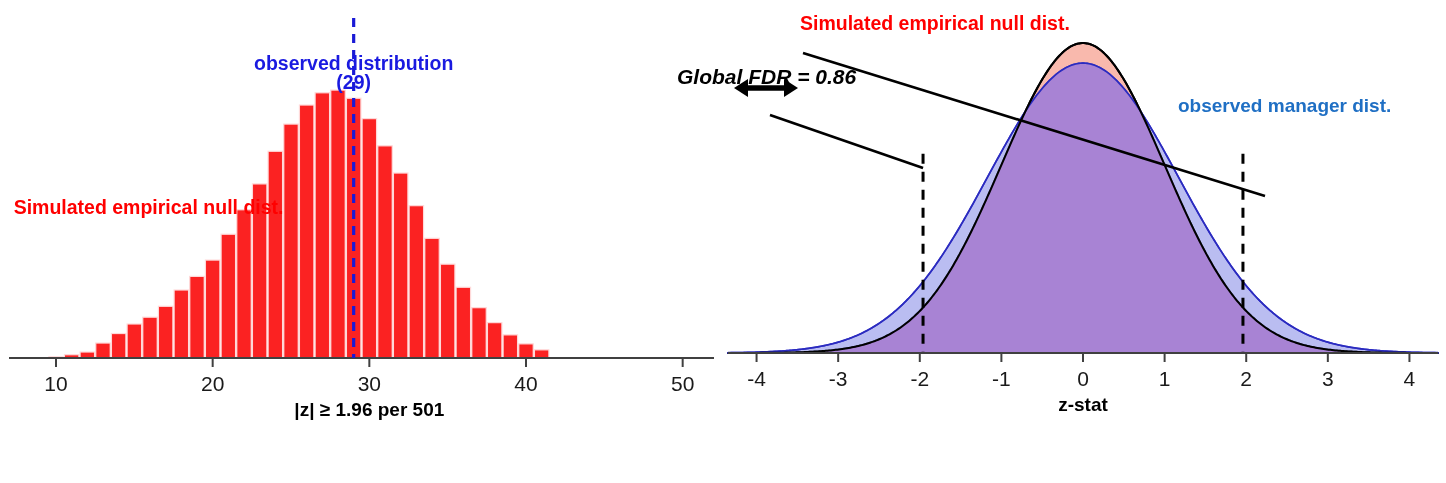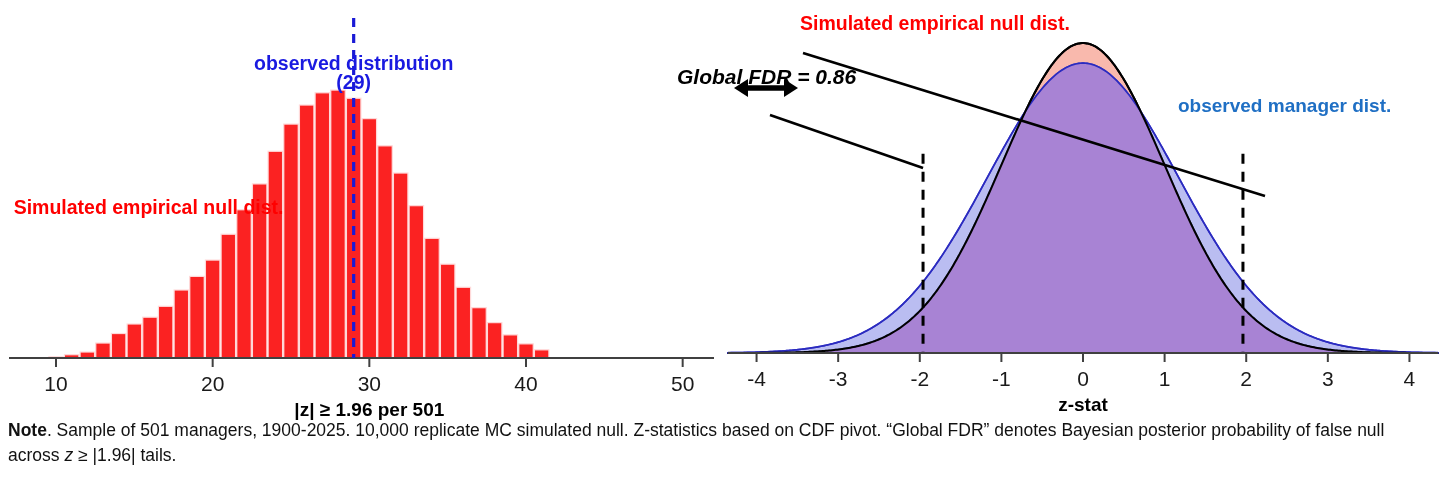--- a/index.html
+++ b/index.html
@@ -135,16 +135,13 @@
           <g>
             <line x1="22" y1="88" x2="70" y2="88" class="arrow-bar"></line>
             <polygon points="14,88 28,79 28,97" fill="#000"></polygon>
             <polygon points="78,88 64,79 64,97" fill="#000"></polygon>
           </g>
         </svg>
     </div>
 
   </div>
 
-  <div class="note">
-    <b>Note</b><span>. Sample of 501 managers, 1900-2025. 10,000 replicate MC simulated null. Z-statistics based on CDF pivot. “Global FDR” denotes Bayesian posterior probability of false null across </span><i>z</i><span> ≥ |1.96| tails.</span>
-  </div>
 </div>
 
 </body></html>

